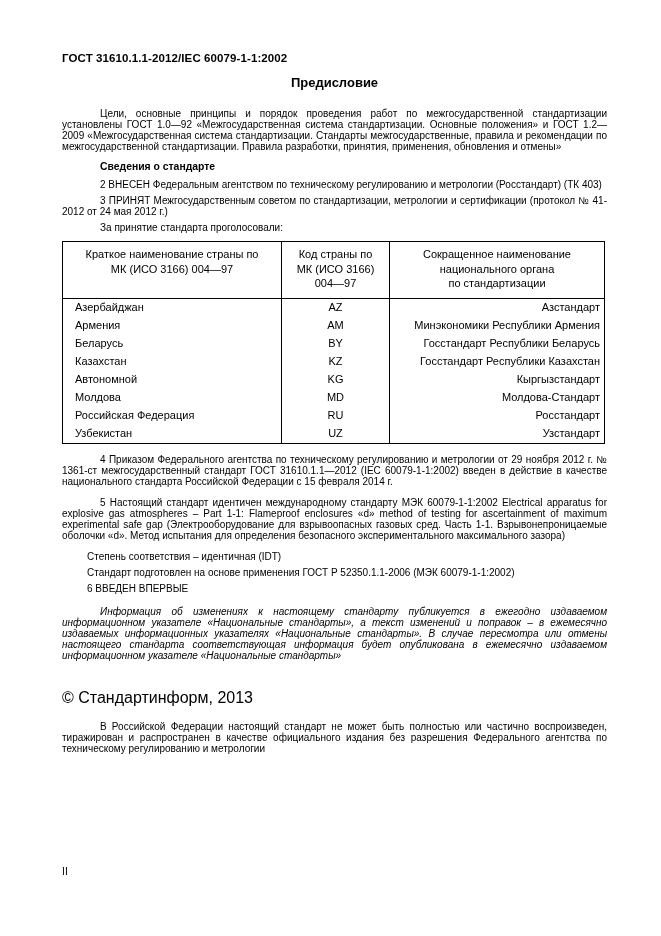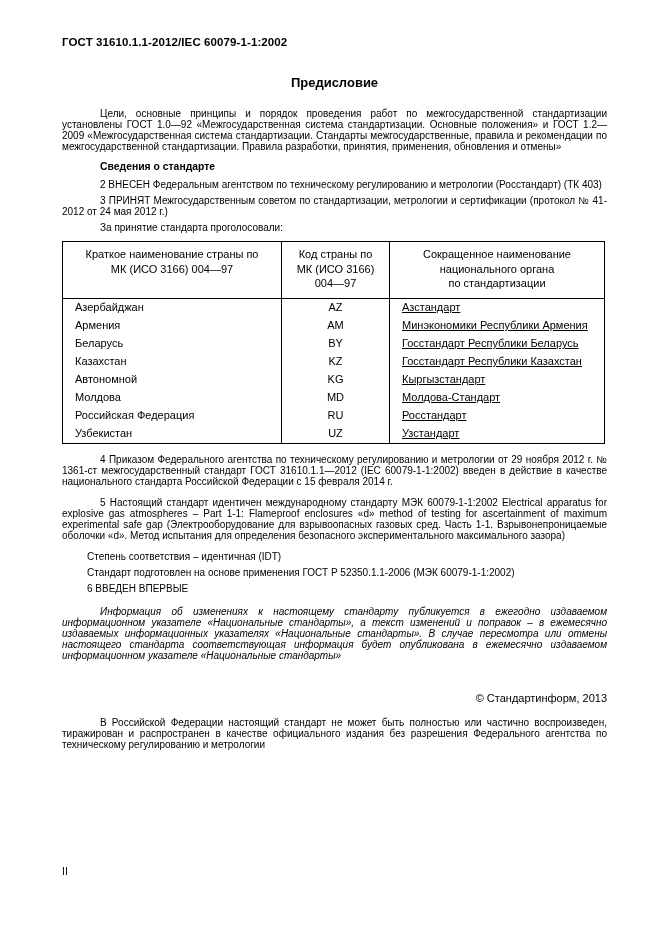--- a/index.html
+++ b/index.html
@@ -17,21 +17,21 @@
     width: 661px;
     height: 936px;
     margin: 0 auto;
     background: #ffffff;
     box-sizing: border-box;
     overflow: hidden;
   }
   .doc-header {
     position: absolute;
     left: 62px;
-    top: 36px;
+    top: 52px;
     font-size: 11.5px;
     font-weight: bold;
     letter-spacing: 0.1px;
     white-space: nowrap;
   }
   .title {
     position: absolute;
     left: 62px;
     top: 75px;
     width: 545px;
@@ -98,30 +98,30 @@
     border-bottom: 1.3px solid #000;
   }
   .hdr-row td.c1 { border-right: 1.3px solid #000; }
   .hdr-row td.c2 { border-right: 1.3px solid #000; }
   .data-row td {
     line-height: 13px;
     padding: 2.5px 4px 2.5px 10px;
   }
   .data-row td.c1 { border-right: 1.3px solid #000; text-align: left; padding-left: 12px;}
   .data-row td.c2 { border-right: 1.3px solid #000; text-align: center; padding-left: 4px;}
-  .data-row td.c3 { text-align: left; padding-left: 12px; text-decoration: underline;}
+  .data-row td.c3 { text-align: right; padding-left: 12px;}
   
   .data-row td.c1::before {
     content: "";
     position: absolute;
     left: 0;
   }
   .copyright {
-    text-align: right;
-    font-size: 11px;
+    text-align: left;
+    font-size: 16px;
     line-height: 14px;
   }
   .page-number {
     position: absolute;
     left: 62px;
     top: 866px;
     font-size: 10.4px;
     font-weight: normal;
   }
 </style>

